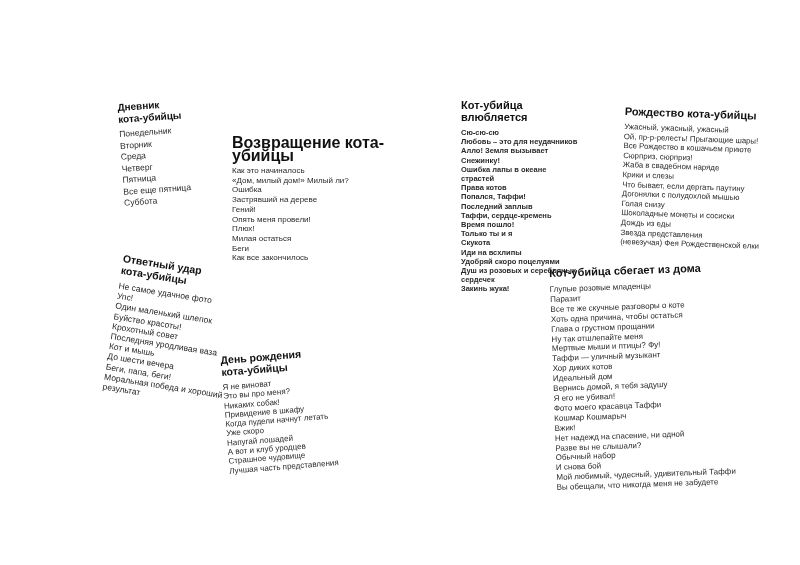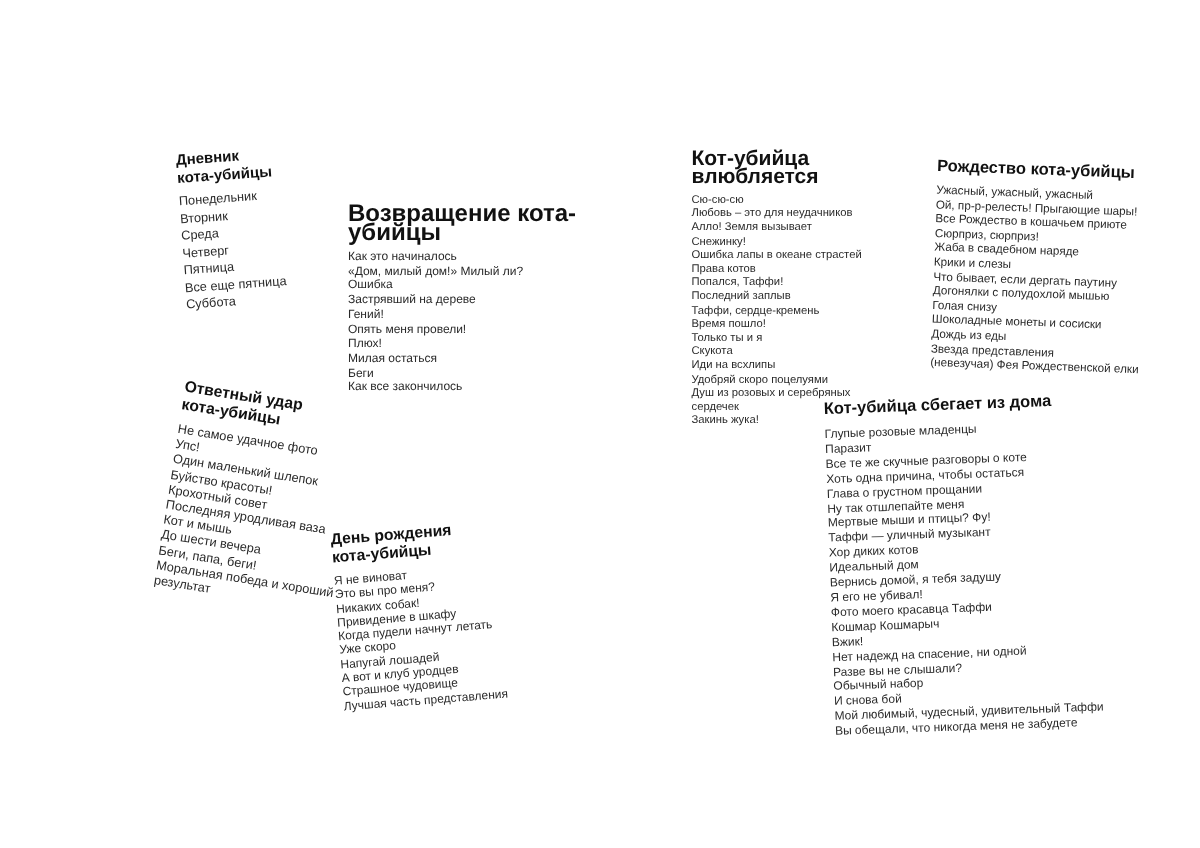--- a/index.html
+++ b/index.html
@@ -45,22 +45,22 @@
   .s-strikes-back .toc-title { font-size: 10.5px; line-height: 12px; margin-bottom: 5px; }
   .s-strikes-back .item { font-size: 8.5px; line-height: 10.2px; }
 
   
   .s-birthday { left: 220px; top: 354px; width: 165px; transform: rotate(-4.5deg); }
   .s-birthday .toc-title { font-size: 10.5px; line-height: 12px; margin-bottom: 5px; }
   .s-birthday .item { font-size: 8px; line-height: 9.3px; }
 
   
   .s-in-love { left: 461px; top: 99px; width: 117px; }
-  .s-in-love .toc-title { font-size: 14px; line-height: 12px; margin-bottom: 5px; }
-  .s-in-love .item { font-size: 7.5px; line-height: 9.2px; }
+  .s-in-love .toc-title { font-size: 11px; line-height: 12px; margin-bottom: 5px; }
+  .s-in-love .item { font-size: 7.5px; line-height: 9.2px; font-weight: bold; }
 
   
   .s-christmas { left: 625px; top: 105px; width: 160px; transform: rotate(2deg); }
   .s-christmas .toc-title { font-size: 11px; line-height: 13px; margin-bottom: 4px; }
   .s-christmas .item { font-size: 7.8px; line-height: 9.6px; }
 
   
   .s-runs-away { left: 549px; top: 267px; width: 196px; transform: rotate(-2deg); }
   .s-runs-away .toc-title { font-size: 11px; line-height: 13px; margin-bottom: 5px; }
   .s-runs-away .item { font-size: 8px; line-height: 9.9px; }

